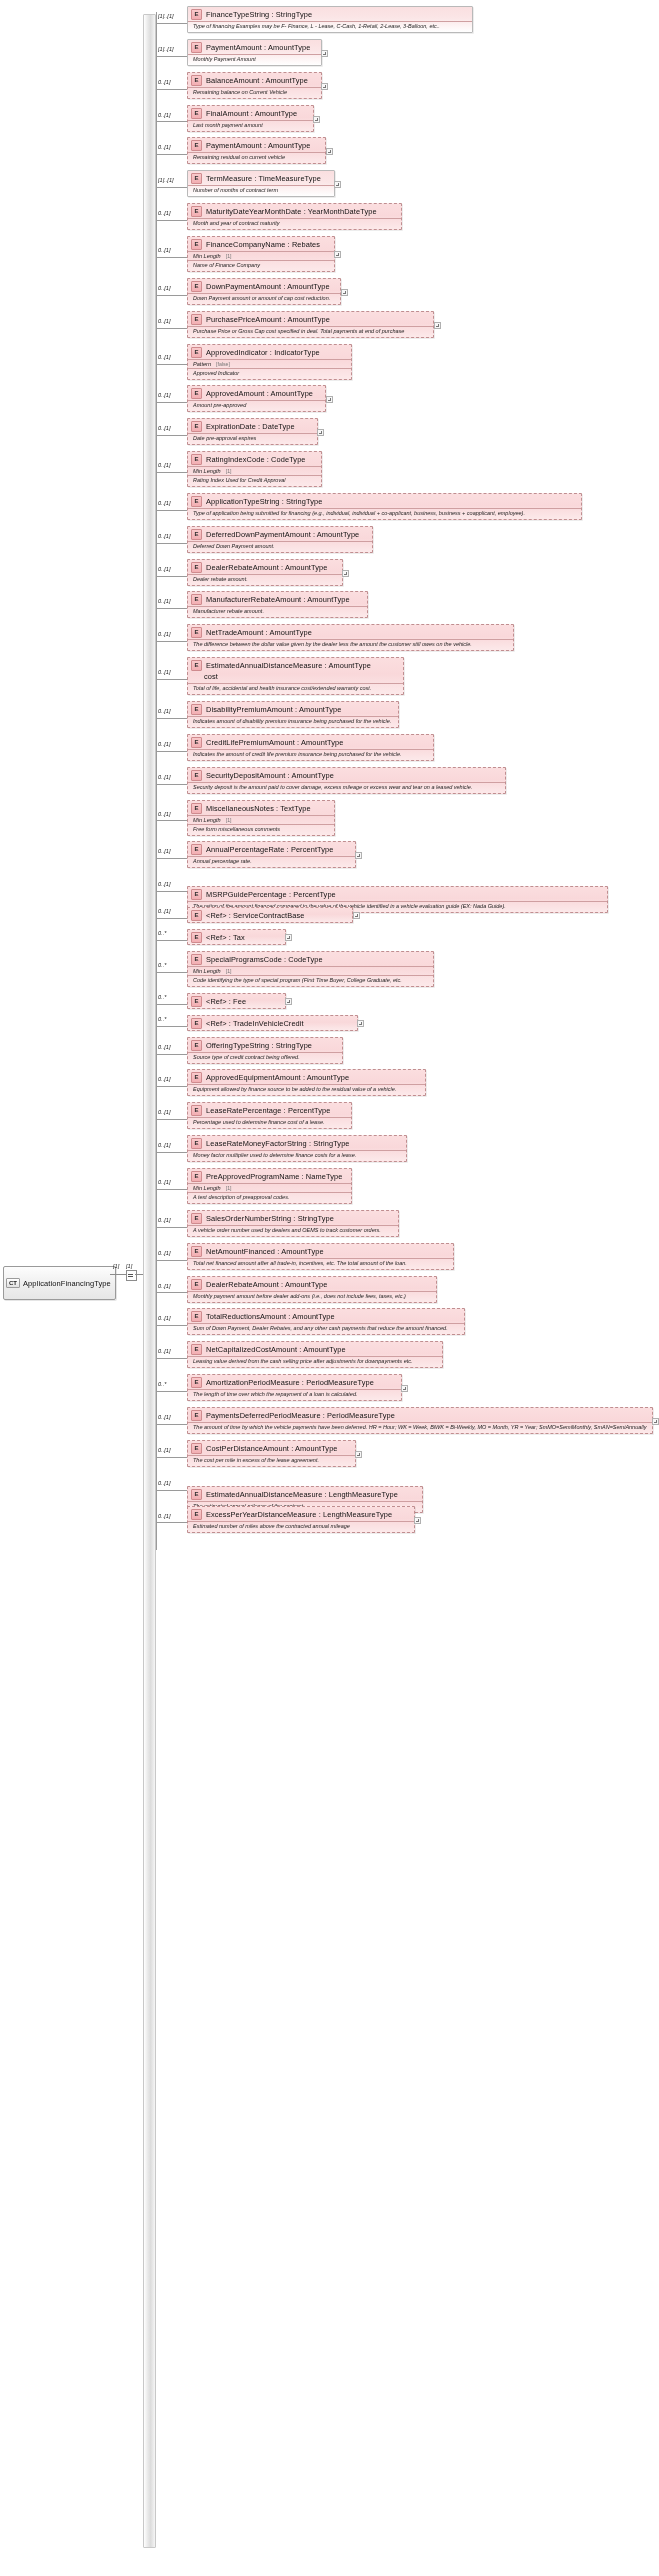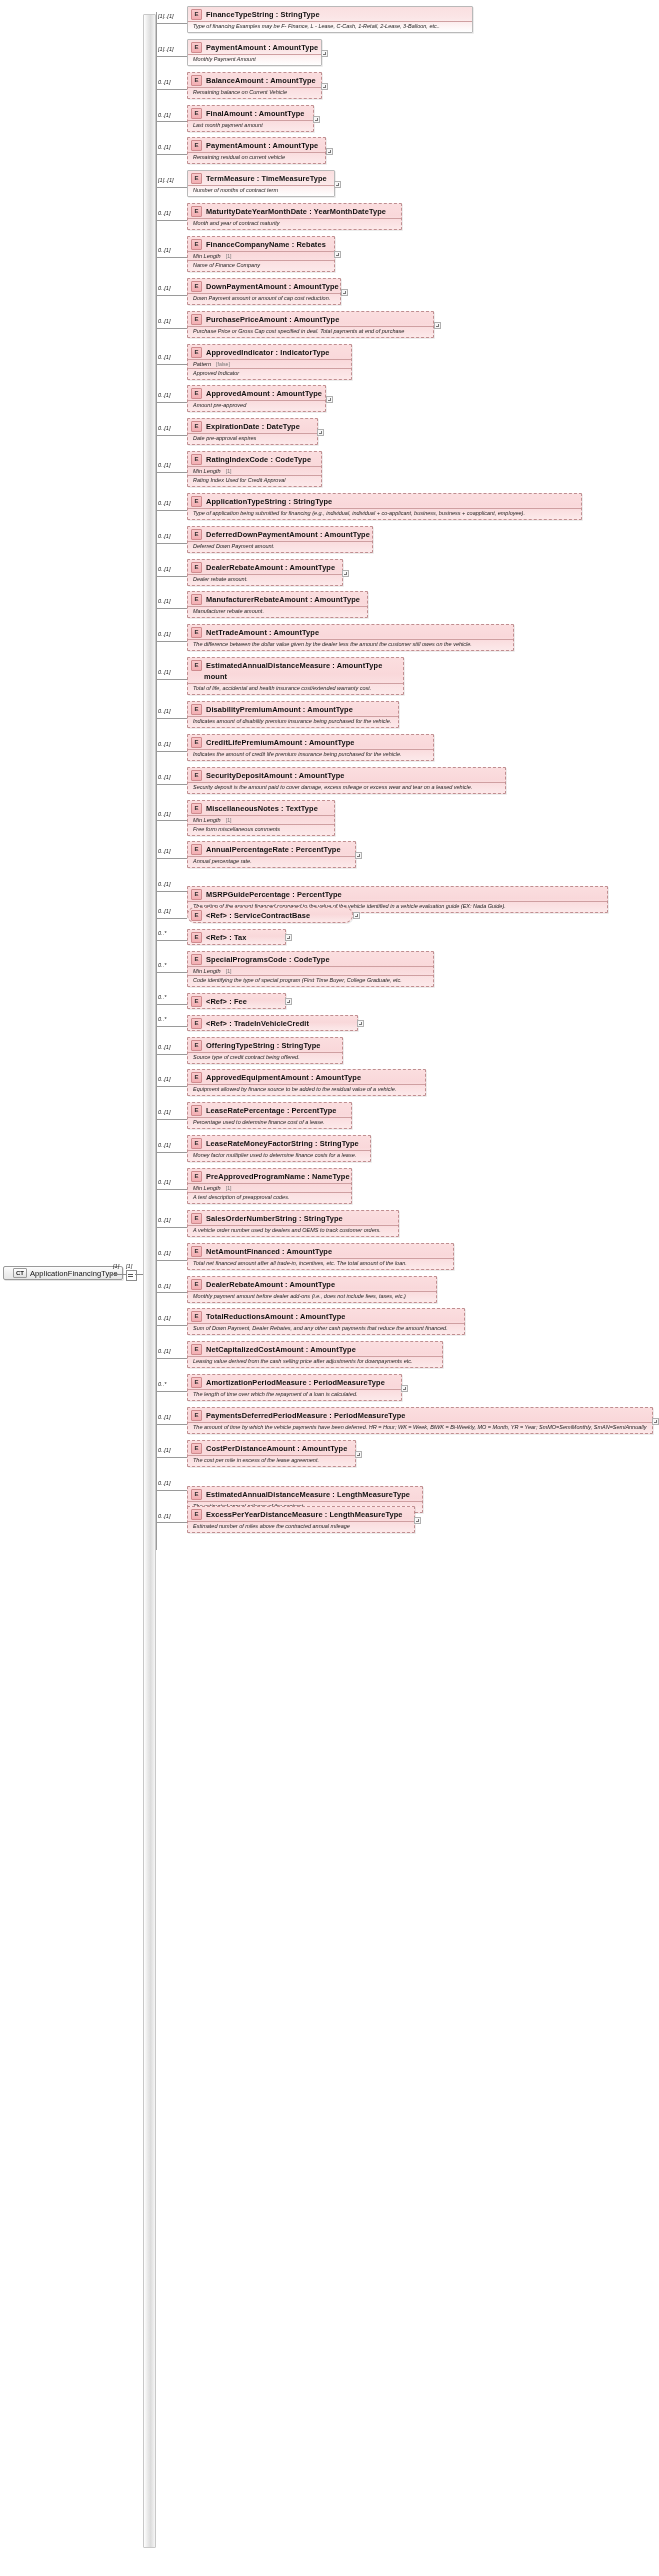--- a/index.html
+++ b/index.html
@@ -14,23 +14,23 @@
   #canvas{position:relative;width:659px;height:2576px;}
 
   
   .root-node{
     position:absolute;
     left:3px; top:1266px;
     display:flex;align-items:center;
     border:1px solid #9a9a9a;
     background:linear-gradient(to bottom,#fdfdfd 0%,#f0f0f0 50%,#e6e6e6 100%);
     border-radius:2px;
-    padding:2px 4px 2px 9px;
+    padding:2px 4px 2px 2px;
     box-shadow:1px 1px 0 rgba(0,0,0,.10);
-    height:14px;box-sizing:border-box;
+    height:34px;box-sizing:border-box;
     white-space:nowrap;
   }
   .root-badge{
     display:inline-block;
     border:1px solid #9b9b9b;
     background:linear-gradient(to bottom,#ffffff,#e2e2e2);
     font-size:6px;line-height:8px;
     padding:0 2px;margin-right:3px;
     color:#222;border-radius:1px;
     font-weight:bold;
@@ -106,21 +106,21 @@
     width:9px;height:9px;line-height:9px;
     text-align:center;
     font-size:6px;font-weight:bold;color:#2c2c2c;
     border:1px solid #cf8b8e;
     background:linear-gradient(to bottom,#f9c9cb,#f2aeb2);
     border-radius:1px;
     margin-right:4px;
   }
   .ename{
     font-size:7.4px;
-    font-weight:bold;
+    font-weight:normal;
     color:#111;
     letter-spacing:0.1px;
   }
   .facet{
     border-top:1px solid #cf9fa1;
     padding:1px 4px 1px 5px;
     font-size:5.6px;font-style:italic;color:#222;
     white-space:nowrap;
   }
   .facet .fval{
@@ -350,21 +350,21 @@
         </div>
         <div class="edoc">The difference between the dollar value given by the dealer less the amount the customer still owes on the vehicle.</div>
       </div>
       <div class="occ" style="left: 158px; top: 631px;">0..[1]</div>
       <div class="conn-h" style="left: 156px; width: 31px; top: 641px;"></div>
       <div class="ebox opt" style="left: 187px; width: 217px; top: 657px;">
         <div class="ehead">
           <span class="ebadge">E</span>
           <span class="ename">EstimatedAnnualDistanceMeasure : AmountType</span>
         </div>
-        <div class="ename" style="padding: 0px 4px 2px 16px;">mount</div>
+        <div class="ename" style="padding: 0px 4px 2px 16px;">cost</div>
         <div class="edoc">Total of life, accidental and health insurance cost/extended warranty cost.</div>
       </div>
       <div class="occ" style="left: 158px; top: 669px;">0..[1]</div>
       <div class="conn-h" style="left: 156px; width: 31px; top: 679px;"></div>
       <div class="ebox opt" style="left: 187px; width: 212px; top: 701px;">
         <div class="ehead">
           <span class="ebadge">E</span>
           <span class="ename">DisabilityPremiumAmount : AmountType</span>
         </div>
         <div class="edoc">Indicates amount of disability premium insurance being purchased for the vehicle.</div>
@@ -411,21 +411,21 @@
       <div class="plus" style="left: 355px; top: 852px;"></div>
       <div class="ebox opt" style="left: 187px; width: 421px; top: 874px; margin-top: 12px;">
         <div class="ehead">
           <span class="ebadge">E</span>
           <span class="ename">MSRPGuidePercentage : PercentType</span>
         </div>
         <div class="edoc">The ration of the amount financed compared to the value of the vehicle identified in a vehicle evaluation guide (EX: Nada Guide).</div>
       </div>
       <div class="occ" style="left: 158px; top: 881px;">0..[1]</div>
       <div class="conn-h" style="left: 156px; width: 31px; top: 891px;"></div>
-      <div class="ebox opt nodoc" style="left: 187px; width: 166px; top: 907px; border-radius: 8px;">
+      <div class="ebox opt nodoc" style="left: 187px; width: 166px; top: 907px;">
         <div class="ehead">
           <span class="ebadge">E</span>
           <span class="ename">&lt;Ref&gt;      : ServiceContractBase</span>
         </div>
       </div>
       <div class="occ" style="left: 158px; top: 908px;">0..[1]</div>
       <div class="conn-h" style="left: 156px; width: 31px; top: 918px;"></div>
       <div class="plus" style="left: 353px; top: 912px;"></div>
       <div class="ebox opt nodoc" style="left: 187px; width: 99px; top: 929px;">
         <div class="ehead">
@@ -484,21 +484,21 @@
       <div class="conn-h" style="left: 156px; width: 31px; top: 1086px;"></div>
       <div class="ebox opt" style="left: 187px; width: 165px; top: 1102px;">
         <div class="ehead">
           <span class="ebadge">E</span>
           <span class="ename">LeaseRatePercentage : PercentType</span>
         </div>
         <div class="edoc">Percentage used to determine finance cost of a lease.</div>
       </div>
       <div class="occ" style="left: 158px; top: 1109px;">0..[1]</div>
       <div class="conn-h" style="left: 156px; width: 31px; top: 1119px;"></div>
-      <div class="ebox opt" style="left: 187px; width: 184px; top: 1135px;">
+      <div class="ebox opt" style="left: 187px; width: 220px; top: 1135px;">
         <div class="ehead">
           <span class="ebadge">E</span>
           <span class="ename">LeaseRateMoneyFactorString : StringType</span>
         </div>
         <div class="edoc">Money factor multiplier used to determine finance costs for a lease.</div>
       </div>
       <div class="occ" style="left: 158px; top: 1142px;">0..[1]</div>
       <div class="conn-h" style="left: 156px; width: 31px; top: 1152px;"></div>
       <div class="ebox opt" style="left: 187px; width: 165px; top: 1168px;">
         <div class="ehead">

